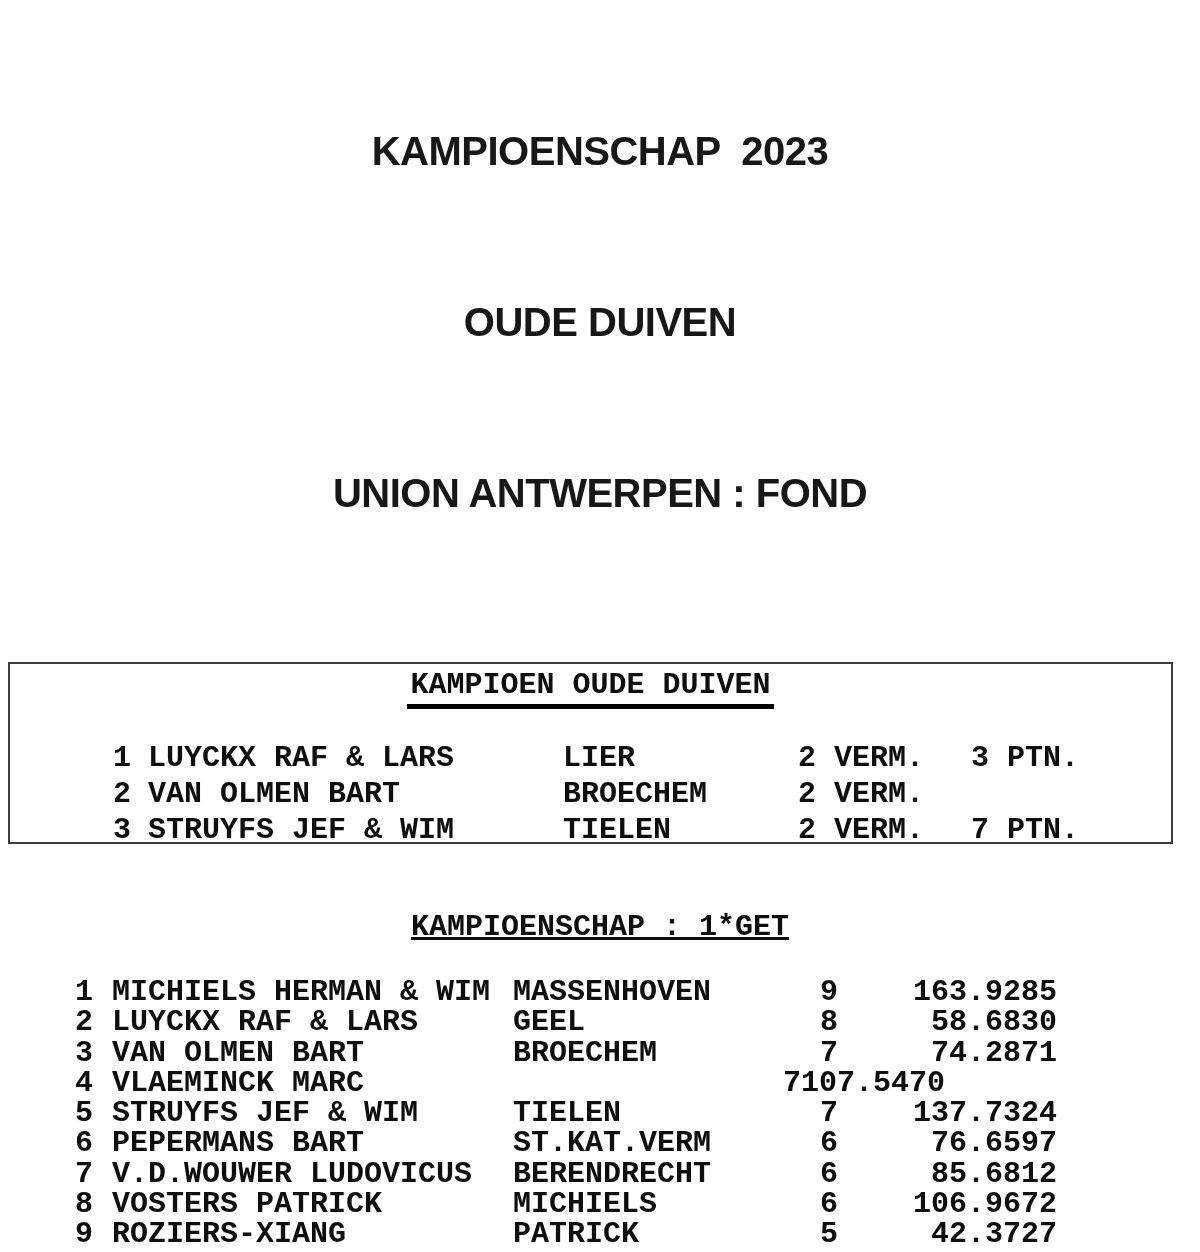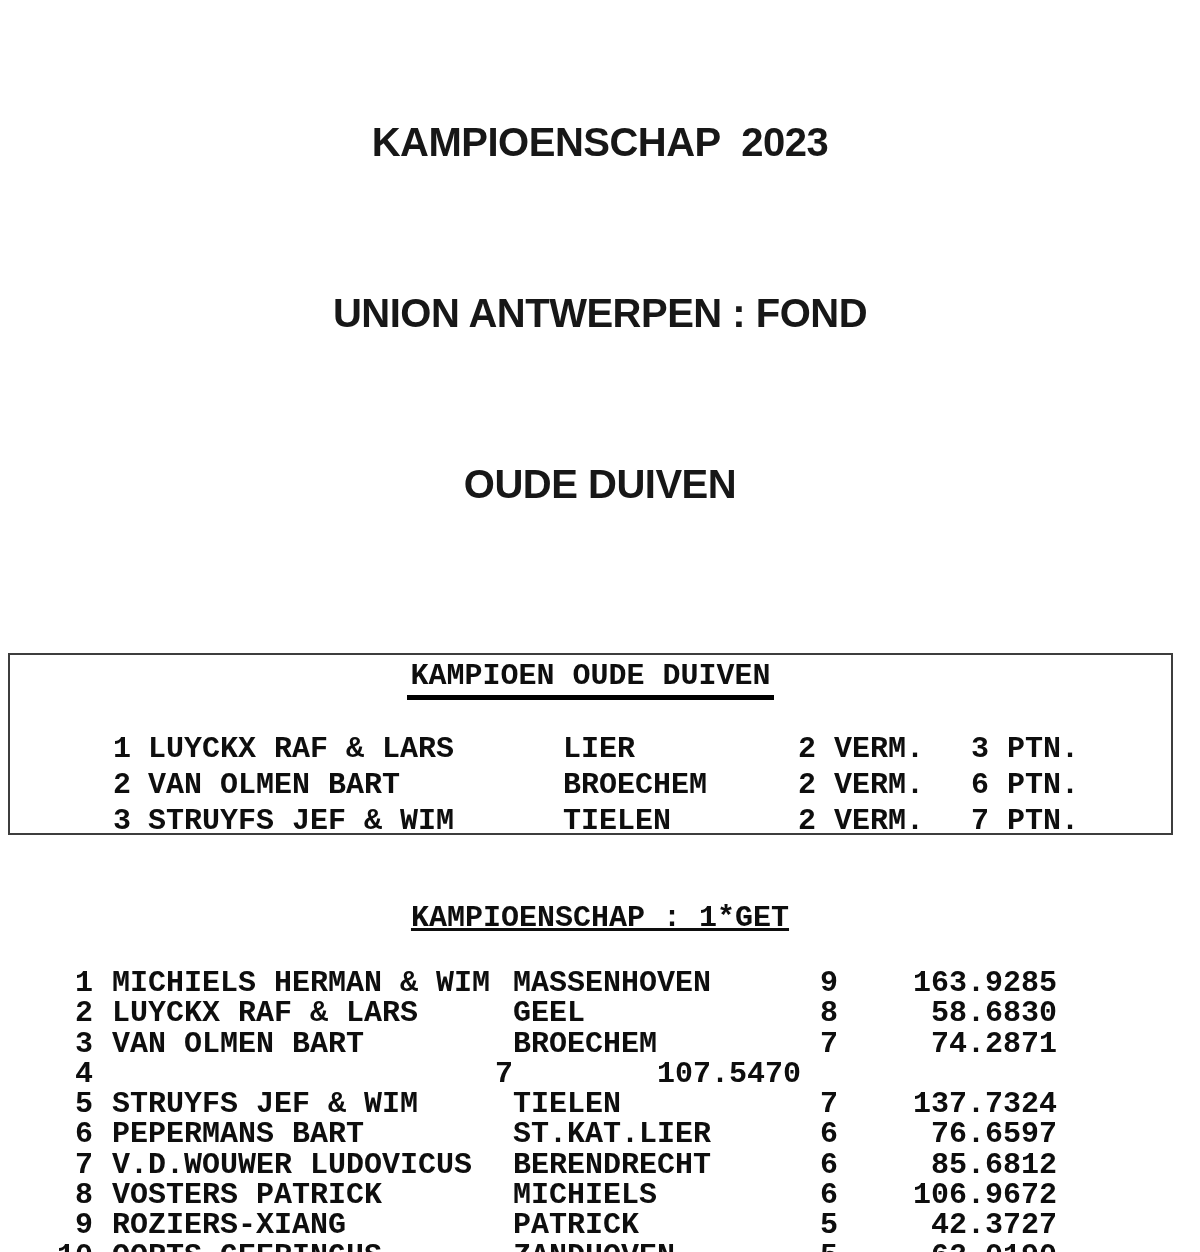--- a/index.html
+++ b/index.html
@@ -8,20 +8,21 @@
     width: 1200px;
     height: 1252px;
     overflow: hidden;
     color: #0e0e0e;
     font-family: "Liberation Mono", monospace;
     font-weight: 700;
   }
 
   
   .title-block {
+    padding-top: 9px;
     text-align: center;
     font-family: "Liberation Sans", sans-serif;
     font-weight: 700;
     font-size: 40px;
     line-height: 57px;
     letter-spacing: -0.5px;
     color: #171717;
     white-space: pre;
   }
 
@@ -77,42 +78,41 @@
   .c-count { text-align: right; }
   .c-points{ text-align: right; }
 </style>
 </head>
 <body>
 
 <div class="page">
 
   <header class="title-block">
     <div>KAMPIOENSCHAP  2023</div>
+    <div>OUDE DUIVEN</div>
     <div>UNION ANTWERPEN : FOND</div>
-    <div>OUDE DUIVEN</div>
   </header>
 
   <section class="champion-box">
     <div class="box-header-row">
       <span class="box-header">KAMPIOEN OUDE DUIVEN</span>
     </div>
     <div class="box-rows">
       <div class="box-row">
         <span class="cell-rank">1</span>
         <span class="cell-name">LUYCKX RAF &amp; LARS</span>
         <span class="cell-place">LIER</span>
         <span class="cell-verm">2 VERM.</span>
         <span class="cell-ptn">3 PTN.</span>
       </div>
       <div class="box-row">
         <span class="cell-rank">2</span>
         <span class="cell-name">VAN OLMEN BART</span>
         <span class="cell-place">BROECHEM</span>
         <span class="cell-verm">2 VERM.</span>
-        <span class="cell-ptn">6 PTN.</span>
       </div>
       <div class="box-row">
         <span class="cell-rank">3</span>
         <span class="cell-name">STRUYFS JEF &amp; WIM</span>
         <span class="cell-place">TIELEN</span>
         <span class="cell-verm">2 VERM.</span>
         <span class="cell-ptn">7 PTN.</span>
       </div>
     </div>
   </section>
@@ -136,34 +136,35 @@
       </div>
       <div class="trow">
         <span class="c-rank">3</span>
         <span class="c-name">VAN OLMEN BART</span>
         <span class="c-place">BROECHEM</span>
         <span class="c-count">7</span>
         <span class="c-points">74.2871</span>
       </div>
       <div class="trow">
         <span class="c-rank">4</span>
+        <span class="c-name">VLAEMINCK MARC</span>
         <span class="c-count">7</span>
         <span class="c-points">107.5470</span>
       </div>
       <div class="trow">
         <span class="c-rank">5</span>
         <span class="c-name">STRUYFS JEF &amp; WIM</span>
         <span class="c-place">TIELEN</span>
         <span class="c-count">7</span>
         <span class="c-points">137.7324</span>
       </div>
       <div class="trow">
         <span class="c-rank">6</span>
         <span class="c-name">PEPERMANS BART</span>
-        <span class="c-place">ST.KAT.LIER</span>
+        <span class="c-place">ST.KAT.VERM</span>
         <span class="c-count">6</span>
         <span class="c-points">76.6597</span>
       </div>
       <div class="trow">
         <span class="c-rank">7</span>
         <span class="c-name">V.D.WOUWER LUDOVICUS</span>
         <span class="c-place">BERENDRECHT</span>
         <span class="c-count">6</span>
         <span class="c-points">85.6812</span>
       </div>

